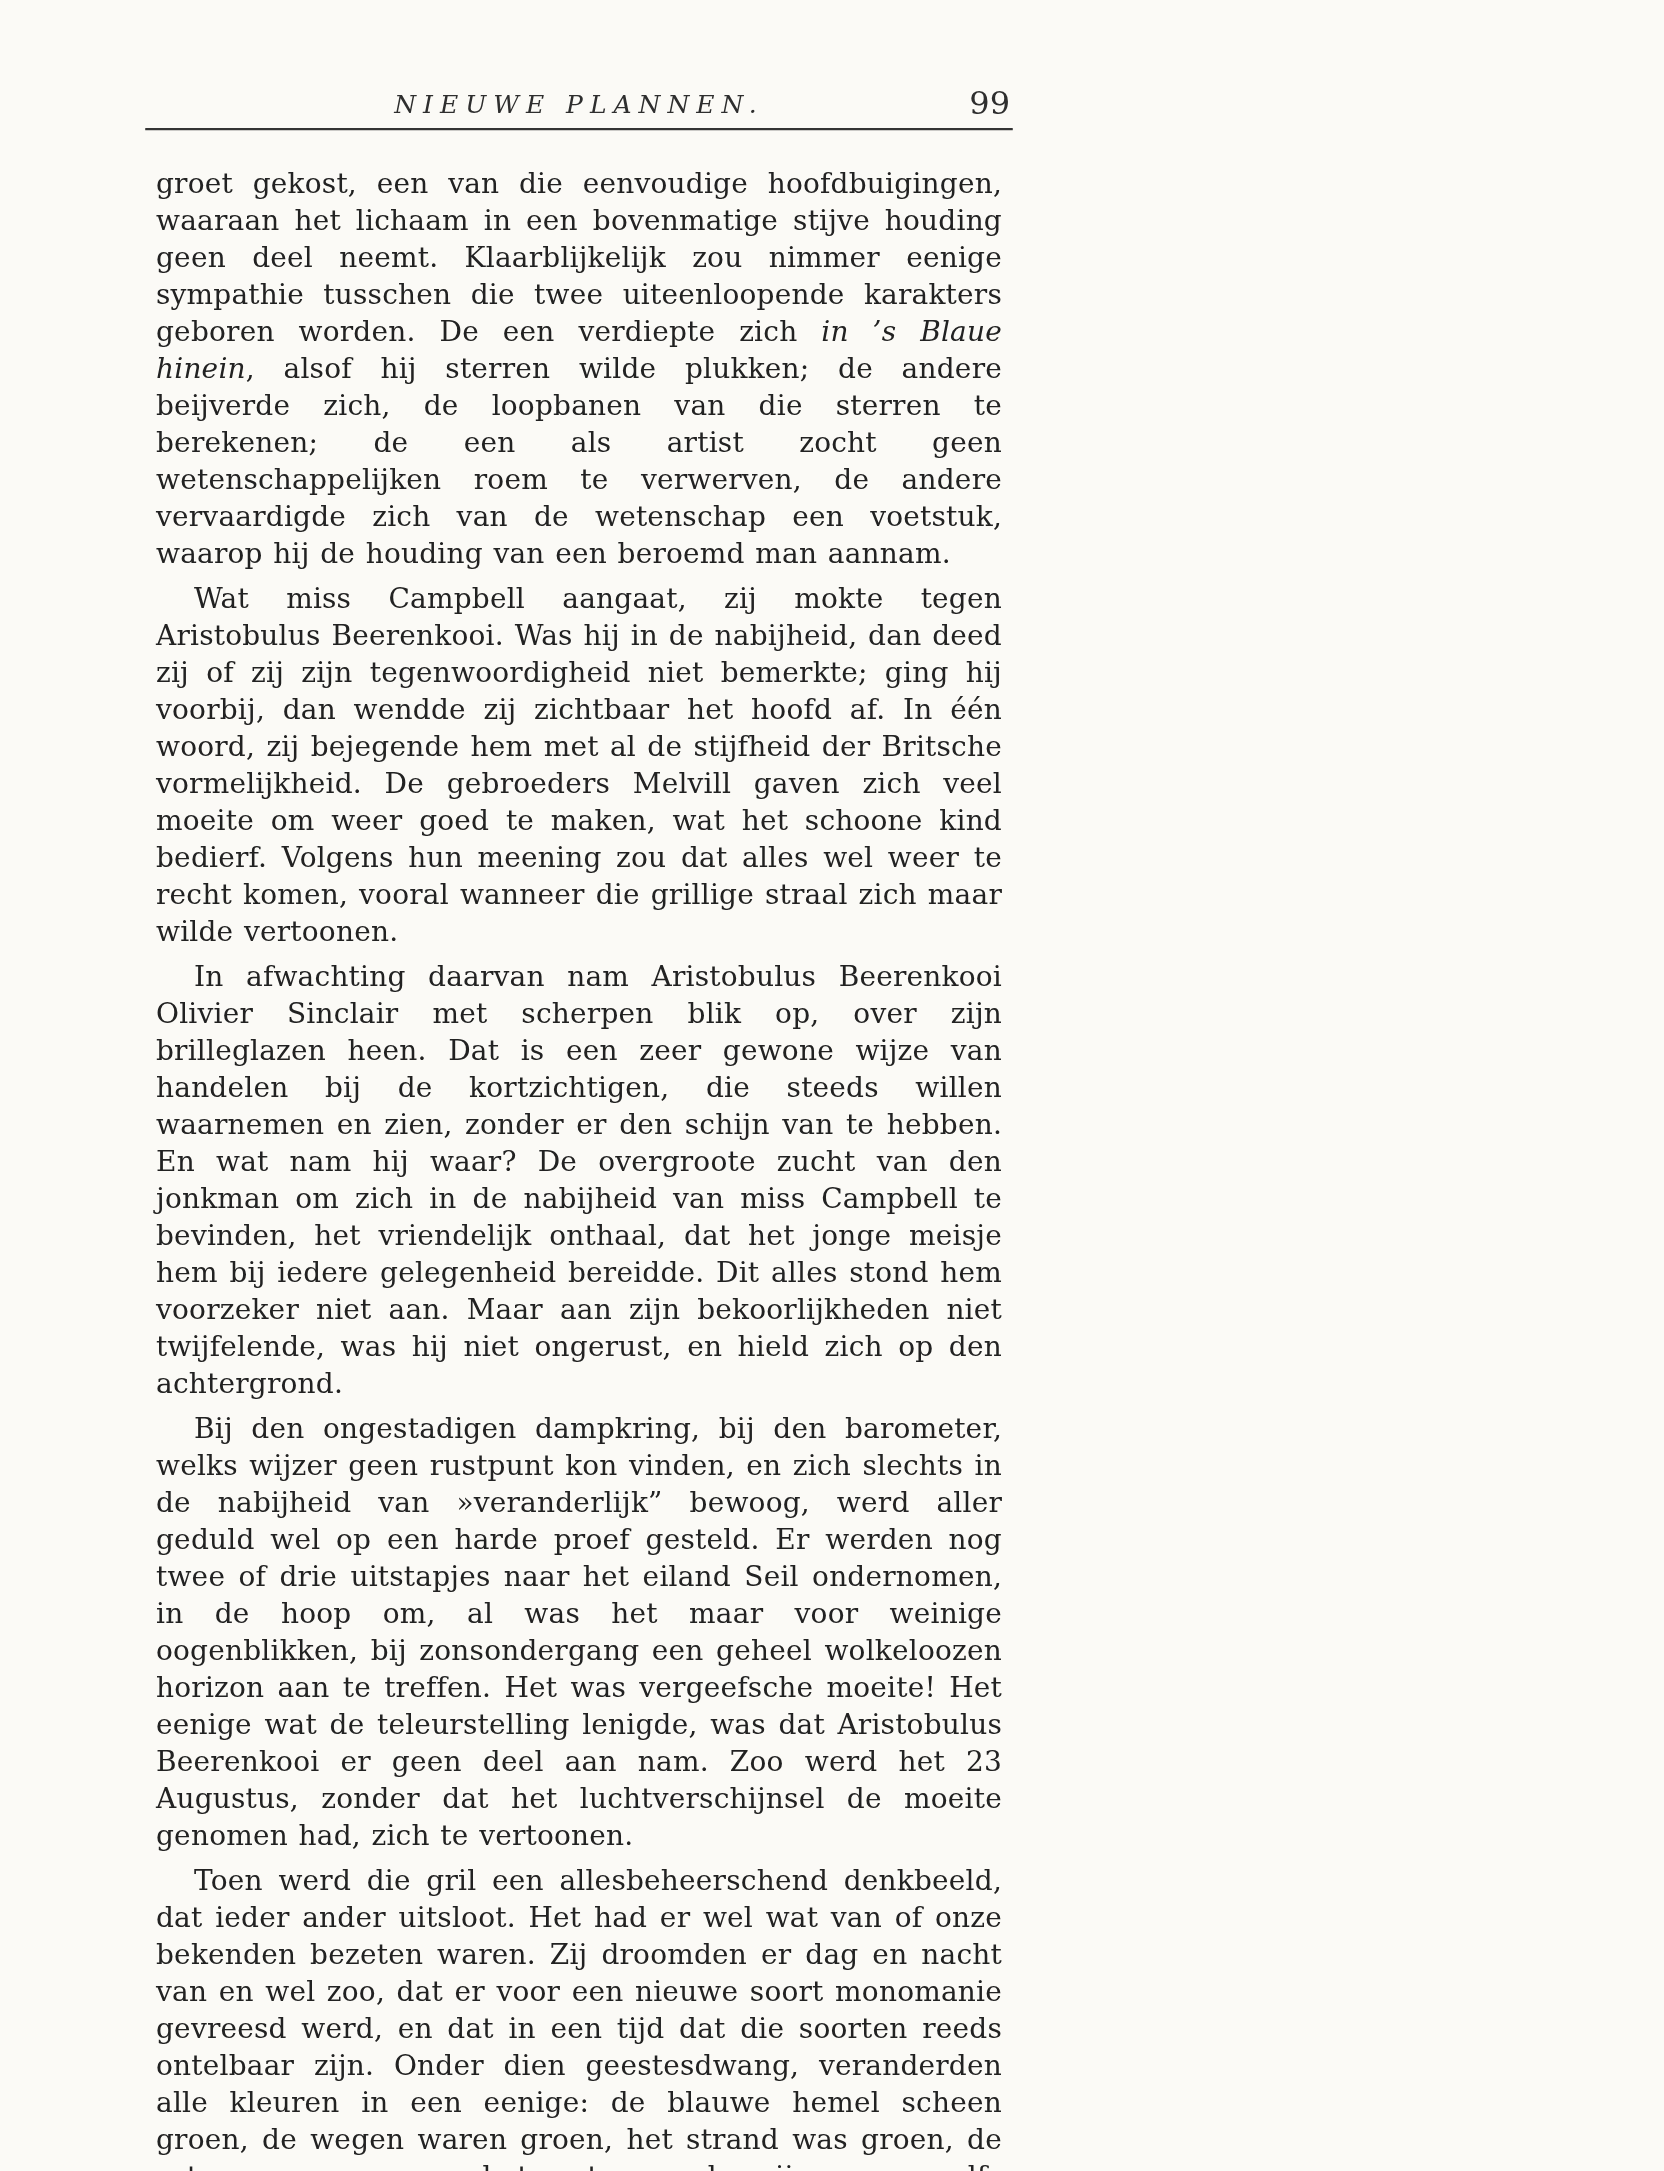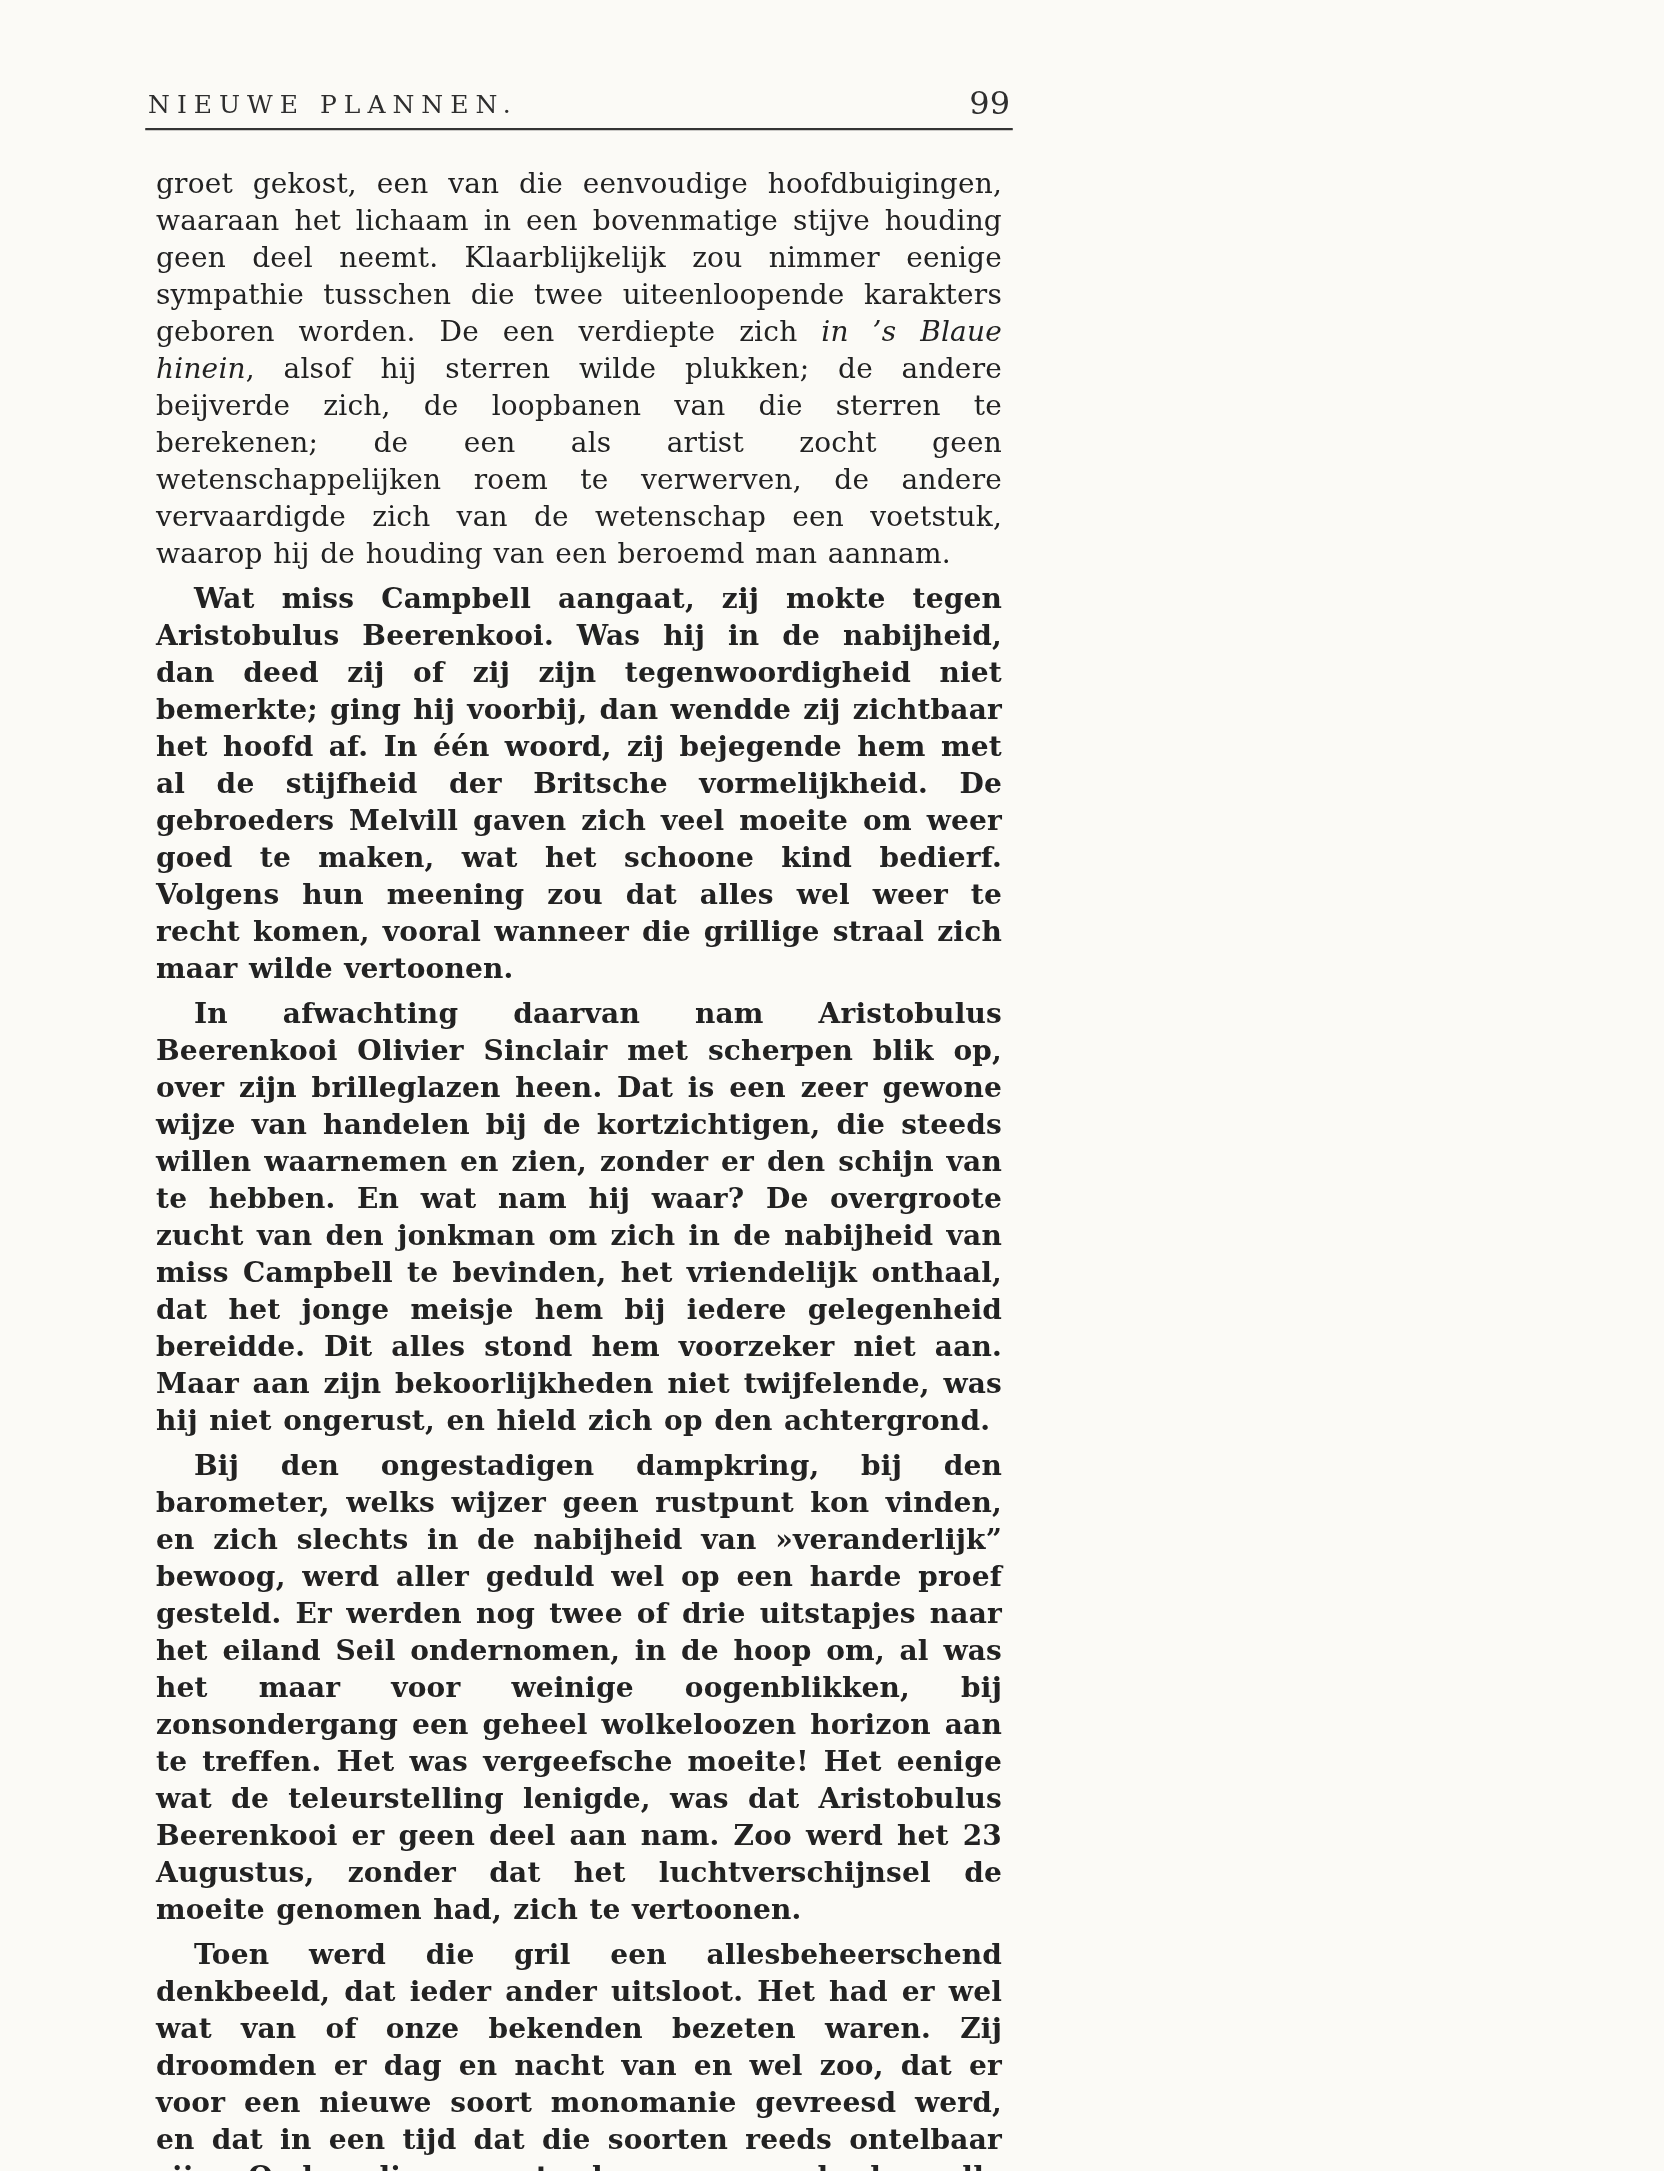--- a/index.html
+++ b/index.html
@@ -21,24 +21,26 @@
     top: 86px;
     left: 148px;
     width: 862px;
     height: 40px;
   }
   .running-title {
     position: absolute;
     left: 0;
     right: 0;
     top: 4px;
+    text-align: center;
     font-size: 25px;
     letter-spacing: 7px;
     color: #2e2e2e;
     white-space: nowrap;
+    font-style: italic;
   }
   .page-number {
     position: absolute;
     right: 0;
     top: -2px;
     font-size: 32px;
     color: #2e2e2e;
     text-align: center;
   }
   .header-rule {
@@ -62,21 +64,20 @@
     letter-spacing: 0.2px;
     word-spacing: 1.5px;
     color: #222222;
   }
   .text-block p {
     margin: 8px;
     padding: 0;
   }
   .text-block p.indent {
     text-indent: 38px;
-    font-weight: bold;
   }
   .italic {
     font-style: italic;
   }
 </style>
 </head>
 <body>
 
 <div class="page">
   <header class="page-header">

